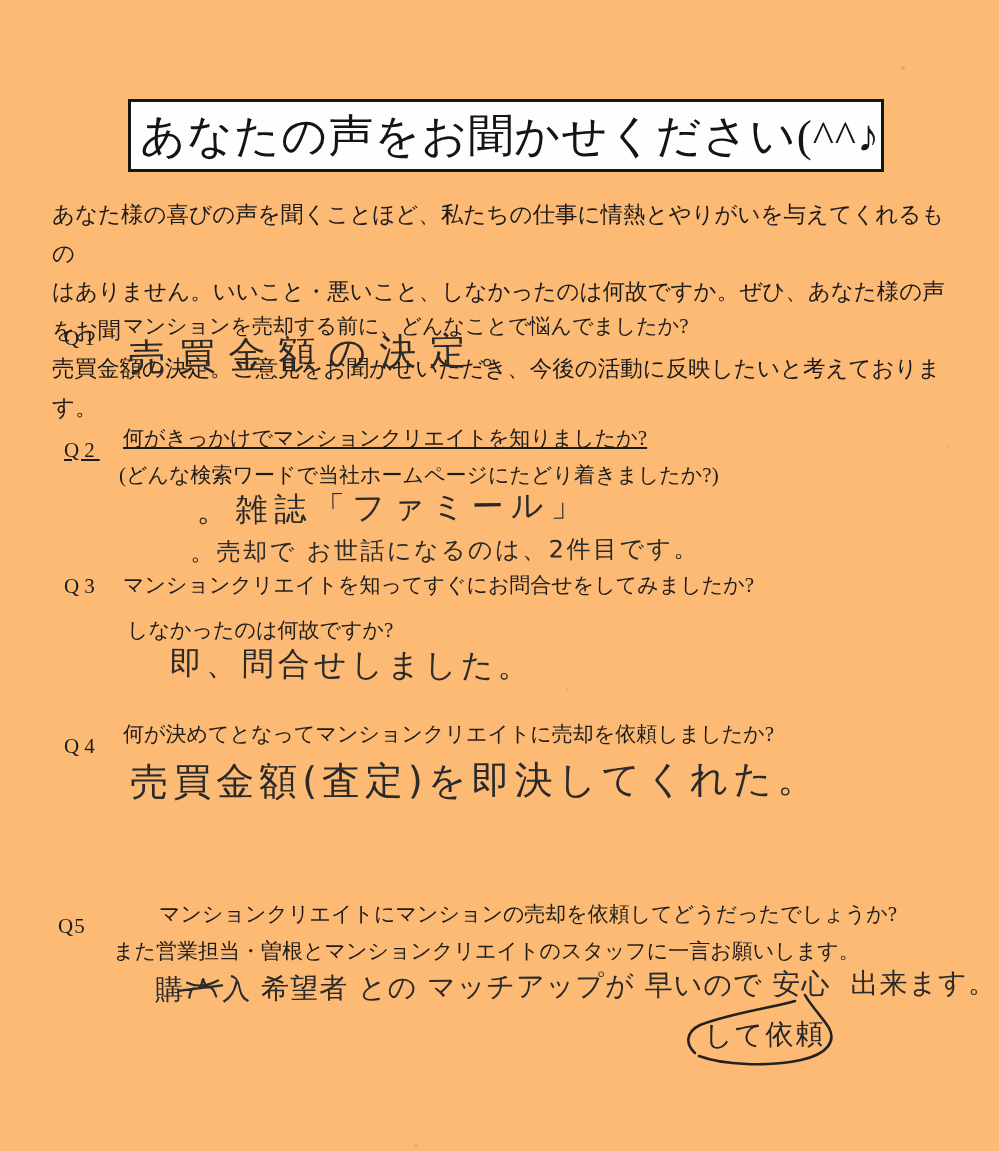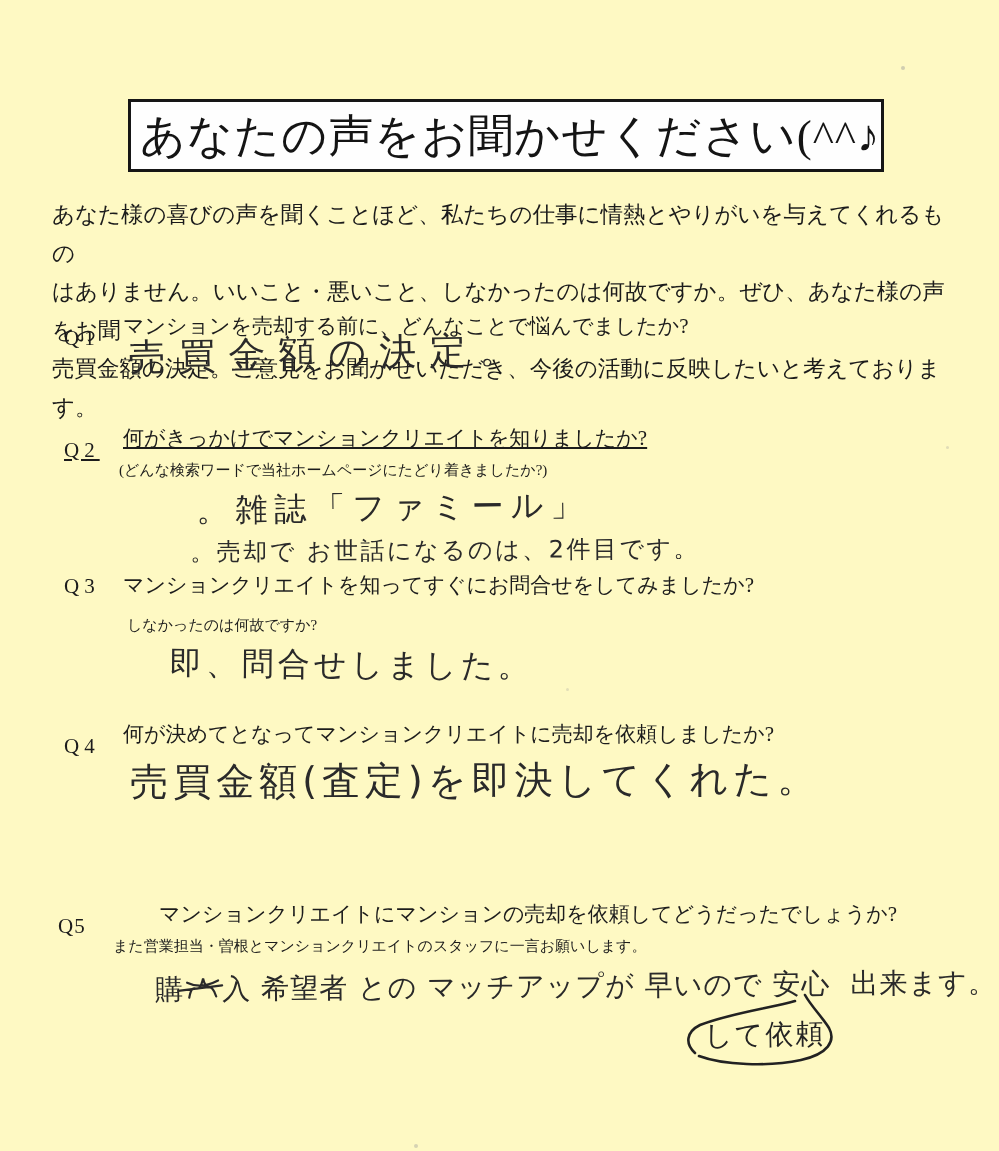--- a/index.html
+++ b/index.html
@@ -1,20 +1,20 @@
 <!DOCTYPE html>
 <html><head>
 <meta charset="utf-8">
 <style>
   html,body{margin:0;padding:0;background:#e8e8e8;}
   .page{
     position:relative;
     width:999px;height:1151px;
     margin:0 auto;
-    background:#fef9c3;
+    background:#fdba74;
     overflow:hidden;
     font-family:"Liberation Serif","DejaVu Serif",serif;
     color:#1f1f1f;
   }
   
   .title-box{
     position:absolute;left:128px;top:99px;width:741px;height:67px;
     border:3px solid #161616;
     display:flex;align-items:center;
     padding-left:9px;
@@ -43,21 +43,21 @@
   .q-label{
     display:inline-block;
     width:59px;
     letter-spacing:5px;
     flex:none;
     margin-top:14px;
   }
   .q-label.tight{letter-spacing:1px;}
   .q-sub{
     position:absolute;
-    font-size:15px;
+    font-size:21px;
     color:#1c1c1c;
     white-space:nowrap;
   }
   
   .hw{
     position:absolute;
     font-family:"DejaVu Sans",sans-serif;
     color:#2a2a2a;
     white-space:nowrap;
     font-weight:400;

